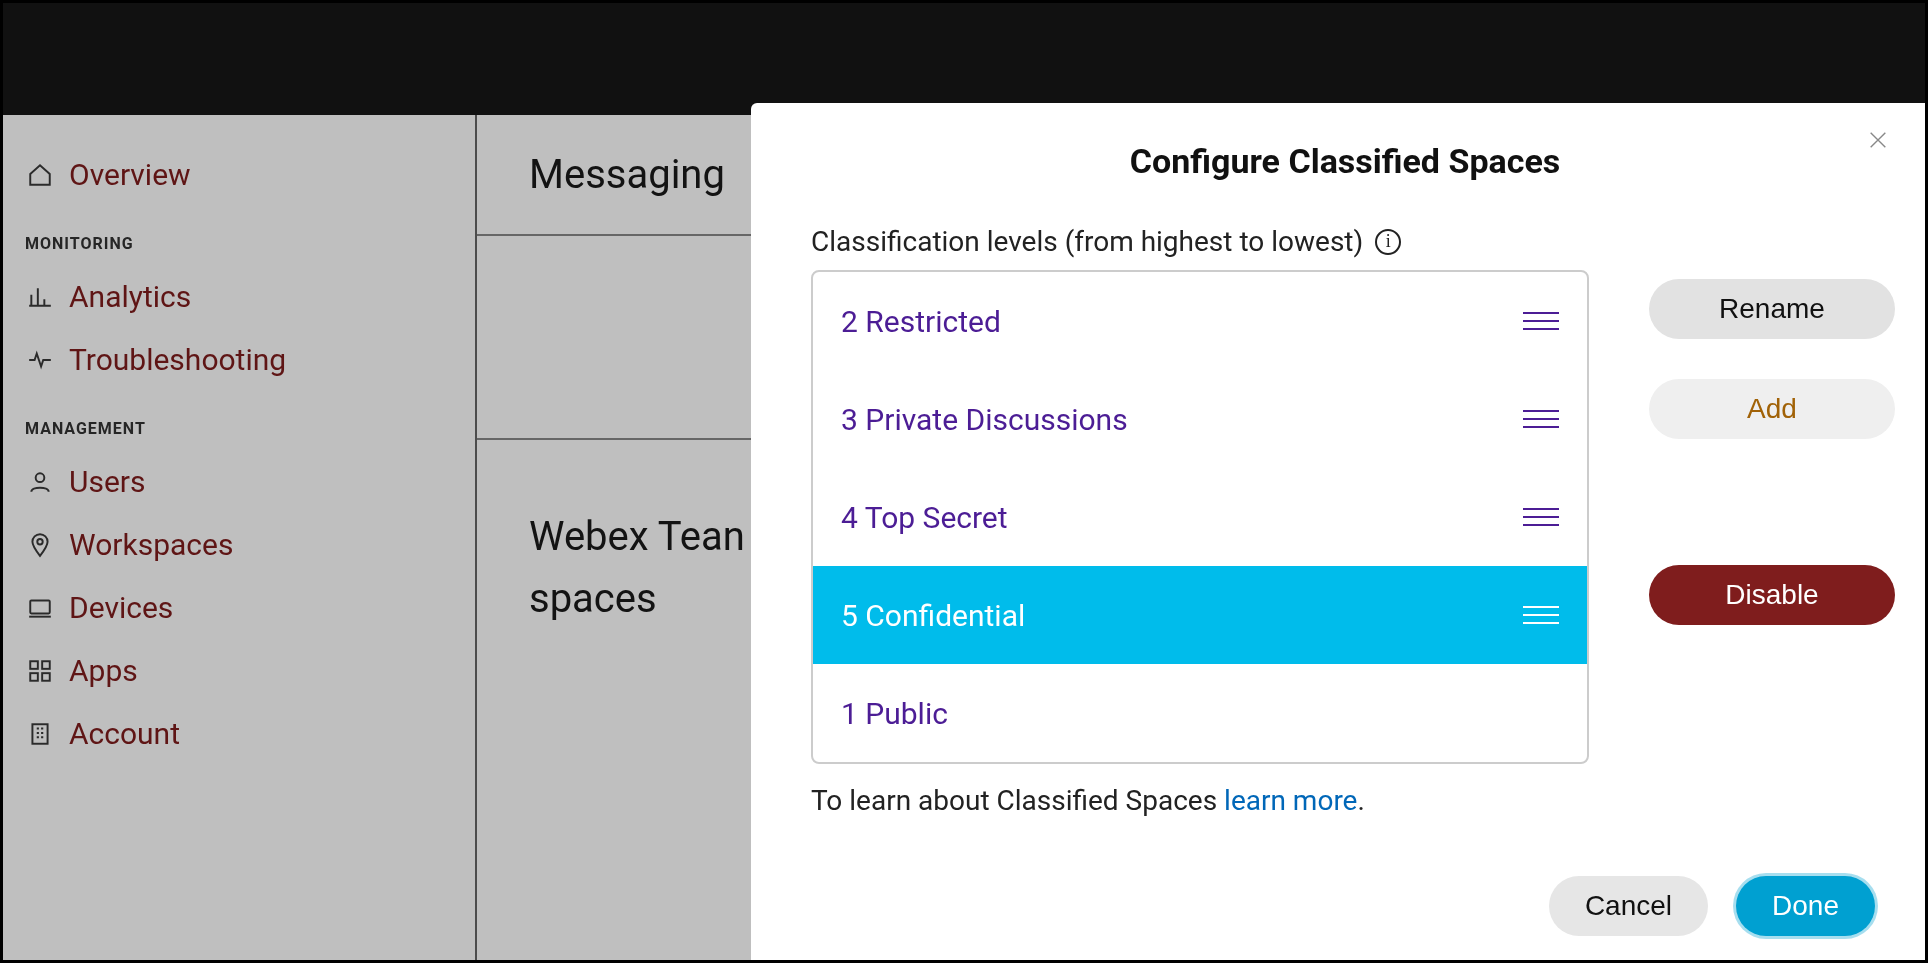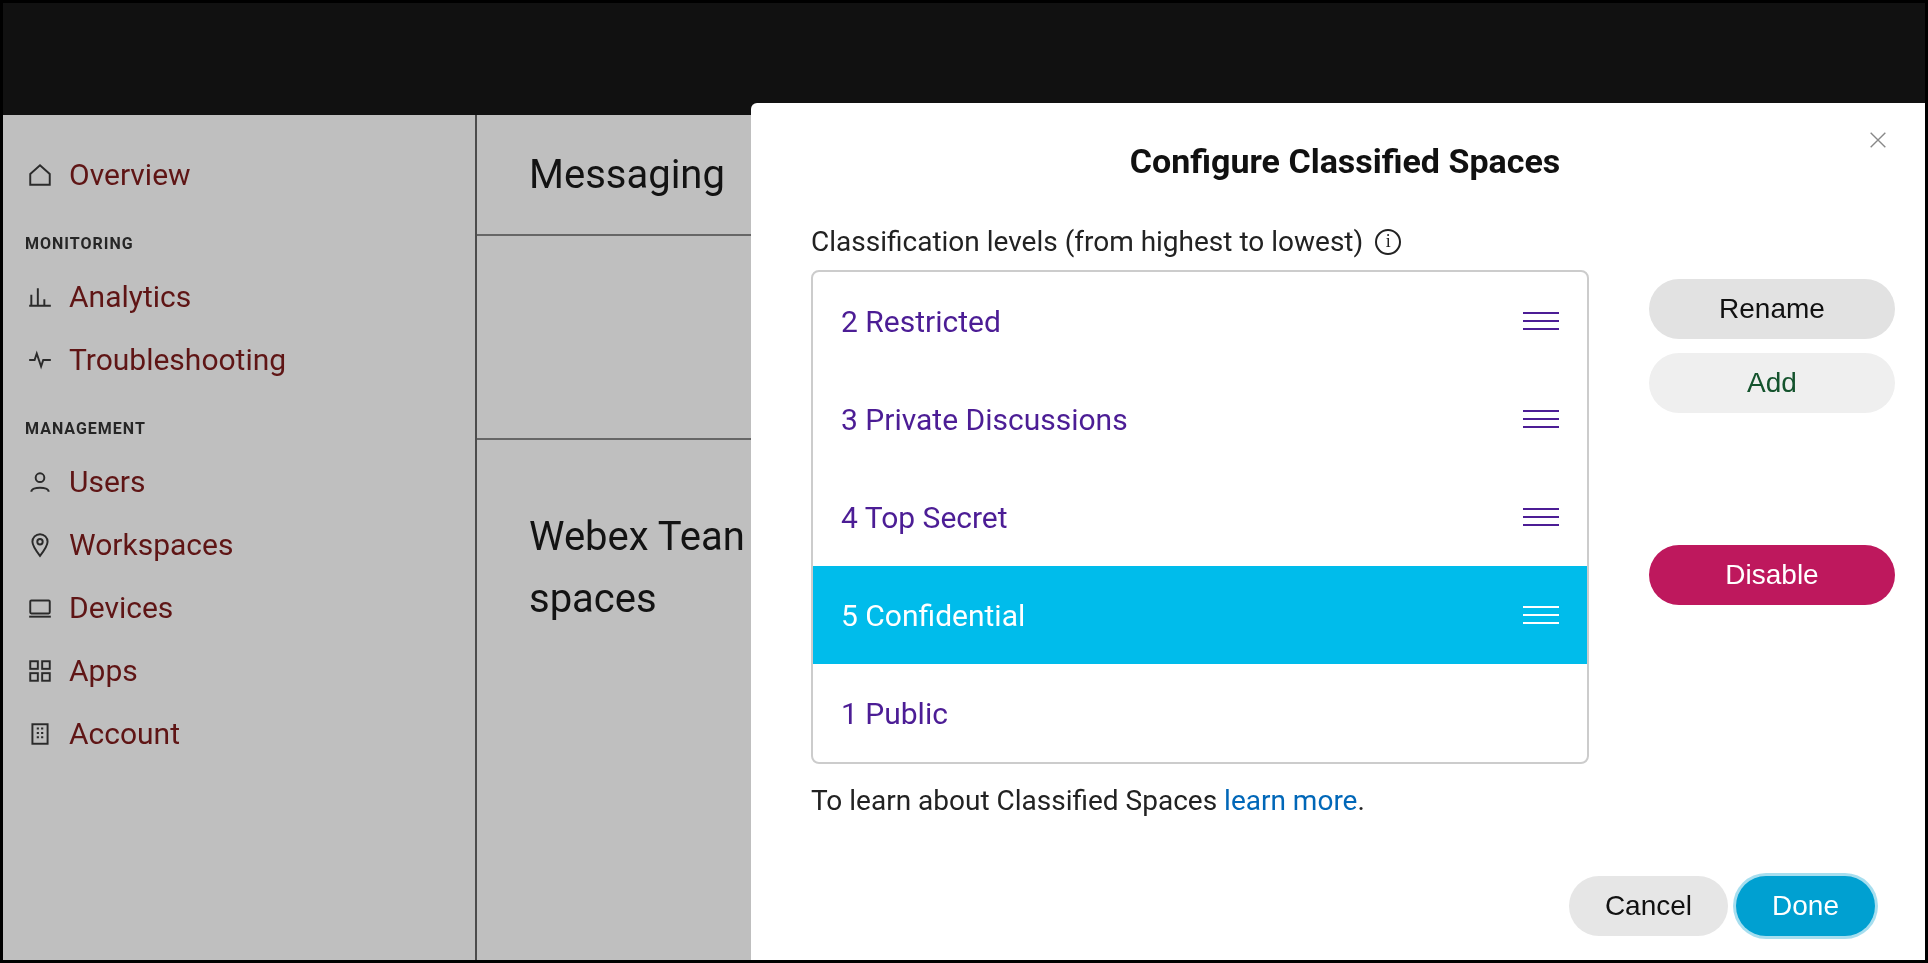--- a/index.html
+++ b/index.html
@@ -130,21 +130,21 @@
     display: flex;
     gap: 60px;
     align-items: flex-start;
   }
 
   .levels-column { flex: 0 0 778px; }
   .actions-column {
     flex: 0 0 246px;
     display:flex;
     flex-direction:column;
-    gap: 14px;
+    gap: 40px;
     padding-top: 54px;
   }
 
   .levels-label {
     font-size: 28px;
     color: #222;
     margin-bottom: 12px;
     display:flex;
     align-items:center;
     gap: 12px;
@@ -202,29 +202,29 @@
   .pill-btn {
     height: 60px;
     border-radius: 40px;
     border: none;
     font-size: 28px;
     cursor: pointer;
     padding: 0 36px;
     display:flex;align-items:center;justify-content:center;
   }
   .btn-rename { background: #e2e2e2; color:#111; }
-  .btn-add { background: #efefef; color:#14532d; cursor: default; }
-  .btn-disable { background: #be185d; color:#fff; margin-top: 118px; }
+  .btn-add { background: #efefef; color:#a16207; cursor: default; }
+  .btn-disable { background: #7f1d1d; color:#fff; margin-top: 86px; }
 
   .modal-footer {
     position:absolute;
     bottom: 24px;
     right: 50px;
     display:flex;
-    gap: 8px;
+    gap: 28px;
   }
   .btn-cancel { background:#e6e6e6; color:#111; }
   .btn-done   { background:#00a0d1; color:#fff; box-shadow: 0 0 0 3px rgba(0,160,209,0.35); }
 
   svg { display:block; }
 </style>
 </head>
 <body>
 
 <div class="outer-border">

